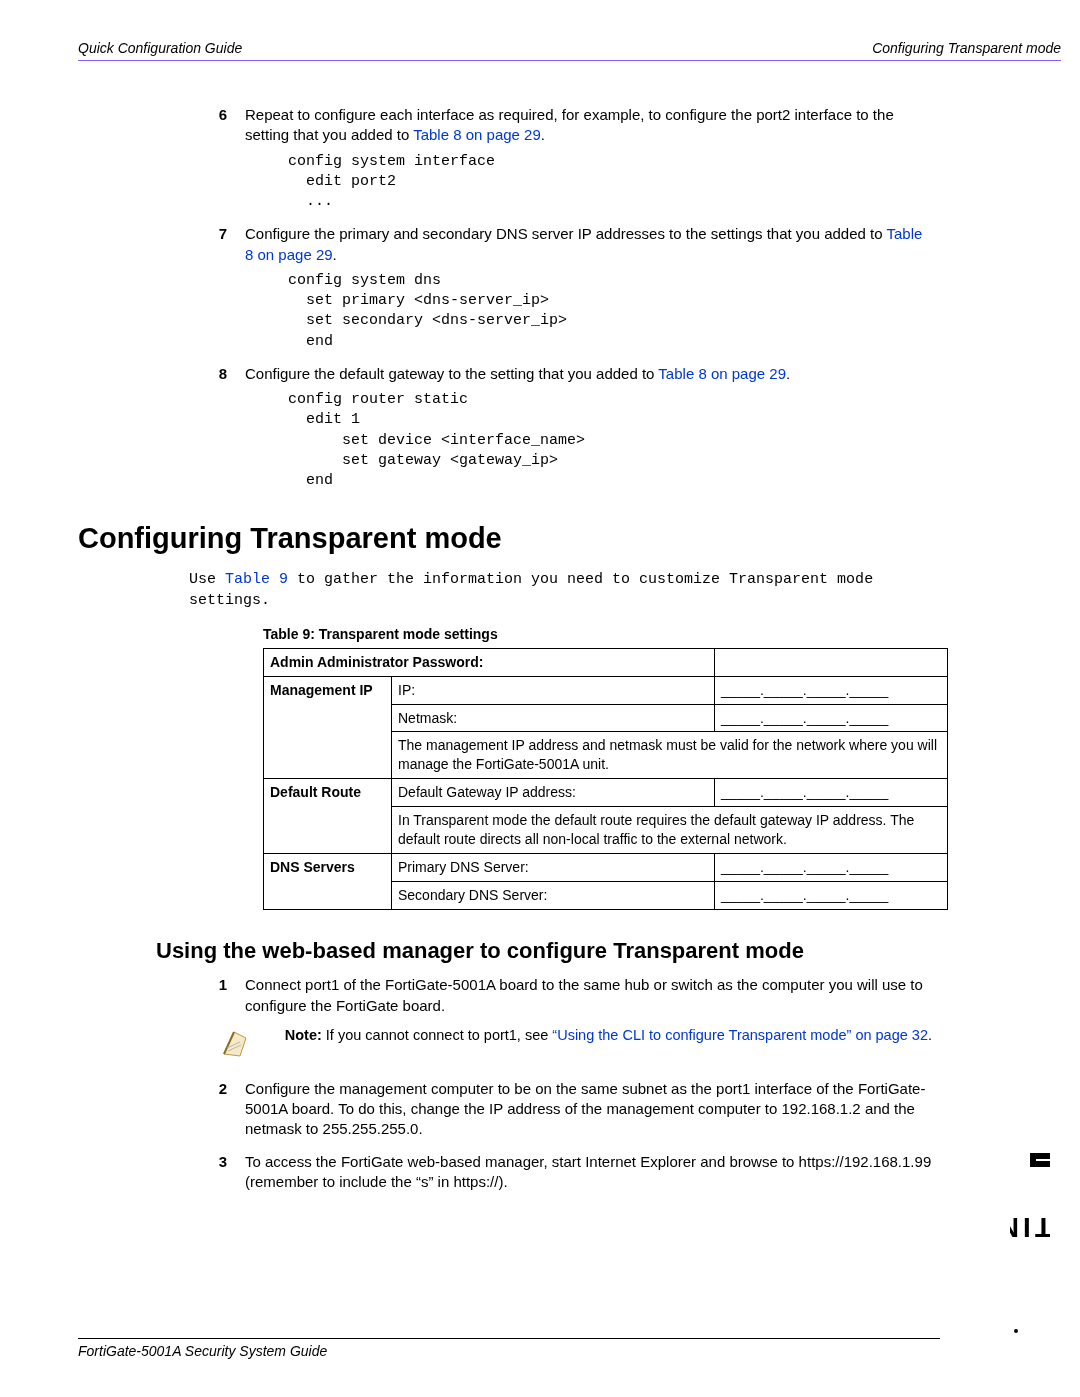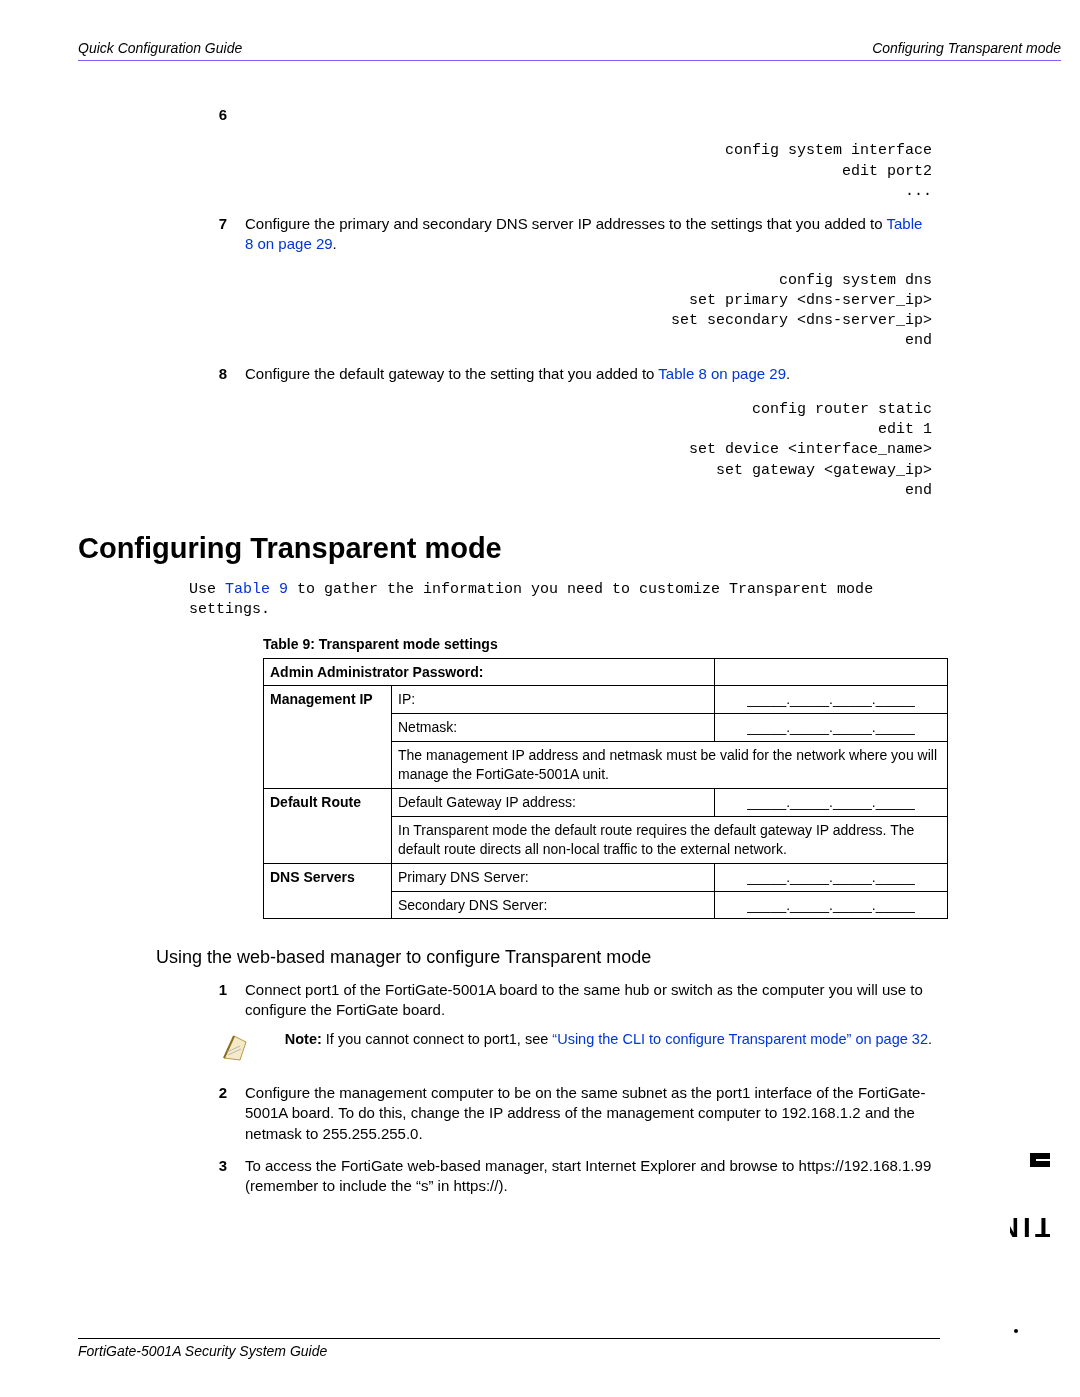--- a/index.html
+++ b/index.html
@@ -58,22 +58,21 @@
     display: inline-block;
     min-width: 167px;
     box-sizing: border-box;
   }
   .step .body { flex: 1; }
 
   .code {
     font-family: "Courier New", monospace;
     font-size: 15px;
     white-space: pre;
-    margin: 16px 0 12px 210px;
-    text-align: right;
+    margin: 6px 0 12px 210px;
   }
 
   a.xref { color: #0036d5; text-decoration: none; }
 
   h1.section {
     font-size: 29px;
     font-weight: bold;
     margin: 28px 0 12px 0;
   }
   .afterh1 { margin-left: 111px; margin-bottom: 14px; font-family: Liberation Mono, monospace; }
@@ -92,26 +91,25 @@
   }
   table.settings td {
     border: 1px solid #000;
     padding: 4px 6px;
     vertical-align: top;
   }
   .rowhead { font-weight: bold; }
   .ipfield {
     letter-spacing: 0;
     color: #000;
-    text-align: center;
   }
 
   h2.sub {
-    font-size: 18px;
-    font-weight: normal;
+    font-size: 22px;
+    font-weight: bold;
     margin: 26px 0 10px 78px;
   }
 
   .note-row {
     display: flex;
     margin: 10px 0 14px 142px;
   }
   .note-row .icon {
     width: 42px; flex: none; font-size: 28px; line-height: 1;
   }
@@ -154,20 +152,23 @@
 
   <div class="header">
     <span class="left">Quick Configuration Guide</span>
     <span class="right">Configuring Transparent mode</span>
   </div>
 
   <div class="content">
 
     <div class="step">
       <span class="num">6</span>
+      <span class="body">
+        <span>Repeat to configure each interface as required, for example, to configure the port2 interface to the setting that you added to </span><a class="xref">Table 8 on page 29</a><span>.</span>
+      </span>
     </div>
     <div class="code">config system interface
   edit port2
   ...</div>
 
     <div class="step">
       <span class="num">7</span>
       <span class="body">
         <span>Configure the primary and secondary DNS server IP addresses to the settings that you added to </span><a class="xref">Table 8 on page 29</a><span>.</span>
       </span>

